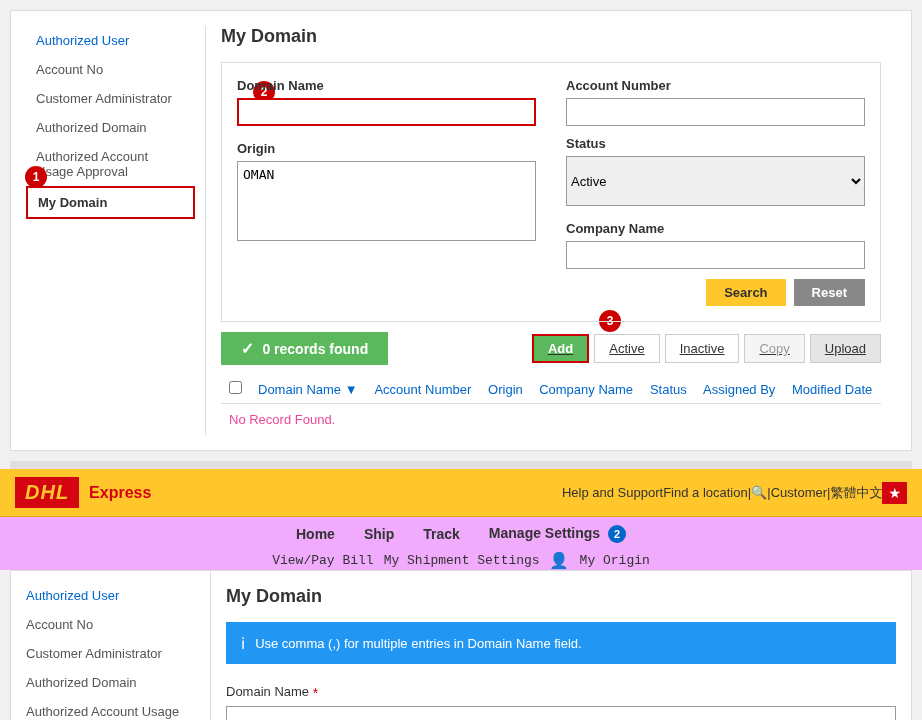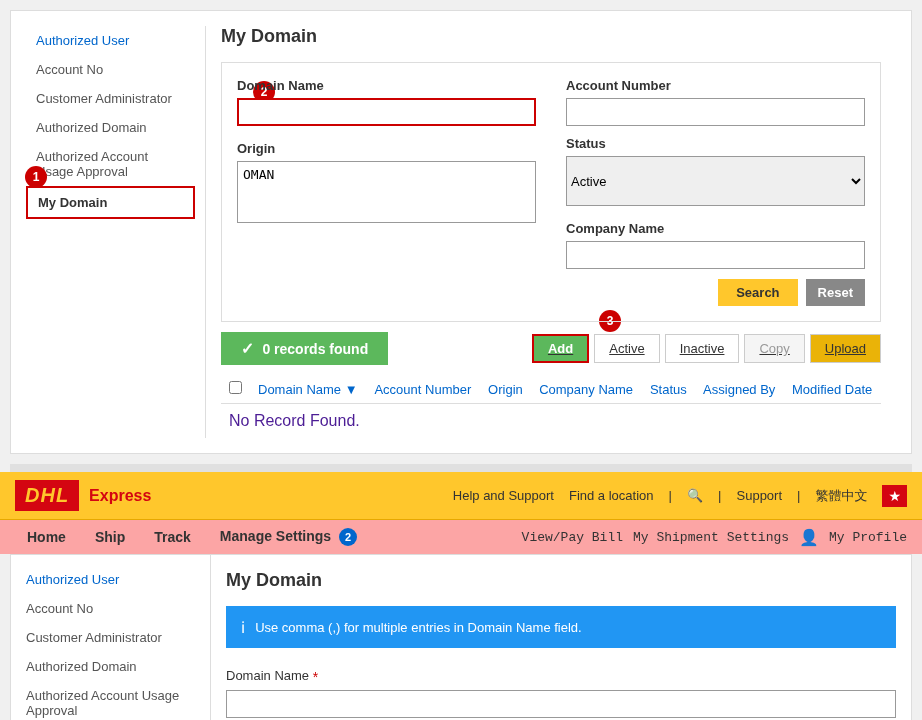--- a/index.html
+++ b/index.html
@@ -80,21 +80,21 @@
     }
     .form-col input[type="text"] {
       width: 100%;
       padding: 5px;
       border: 1px solid #999;
       font-size: 13px;
       height: 28px;
     }
     .origin-textarea {
       width: 100%;
-      height: 62px;
+      height: 80px;
       border: 1px solid #999;
       padding: 5px;
       font-size: 13px;
       resize: none;
     }
     .status-select {
       width: 100%;
       height: 50px;
       border: 1px solid #999;
       font-size: 13px;
@@ -112,21 +112,21 @@
       border: none;
       padding: 6px 18px;
       font-size: 13px;
       font-weight: bold;
       cursor: pointer;
       color: #333;
     }
     .btn-reset {
       background: #888;
       border: none;
-      padding: 6px 12px;
+      padding: 6px 18px;
       font-size: 13px;
       font-weight: bold;
       cursor: pointer;
       color: #fff;
       text-align: right;
     }
 
     
     .records-bar {
       display: flex;
@@ -178,43 +178,43 @@
     }
     .btn-copy {
       background: #f5f5f5;
       color: #999;
       border: 1px solid #ccc;
       padding: 5px 14px;
       font-size: 13px;
       cursor: not-allowed;
     }
     .btn-upload {
-      background: #eab308;
+      background: #e5e5e5;
       color: #333;
       border: 1px solid #ccc;
       padding: 5px 14px;
       font-size: 13px;
       cursor: pointer;
     }
 
     
     .domain-table { width: 100%; border-collapse: collapse; margin-top: 5px; }
     .domain-table th {
       text-align: left;
       padding: 6px 8px;
       font-size: 13px;
       font-weight: normal;
       border-bottom: 1px solid #ddd;
       color: #0066cc;
       cursor: pointer;
     }
     .domain-table .no-record {
-      font-size: 16px;
+      font-size: 13px;
       padding: 8px;
-      color: #4c1d95;
+      color: #ec4899;
     }
     .domain-table .checkbox-col { width: 20px; }
 
     
     .step-badge {
       display: inline-flex;
       align-items: center;
       justify-content: center;
       width: 22px;
       height: 22px;
@@ -255,41 +255,41 @@
       font-style: italic;
     }
     .dhl-express-text {
       color: #d40511;
       font-weight: bold;
       font-size: 16px;
     }
     .dhl-header-right {
       display: flex;
       align-items: center;
-      gap: 15px;
       font-size: 13px;
       color: #333;
     }
     .dhl-header-right a { color: #333; text-decoration: none; }
     .dhl-header-right .divider { color: #333; }
     .star-icon {
       background: #d40511;
       color: #fff;
       padding: 3px 6px;
       font-size: 14px;
     }
 
     
     .dhl-nav {
-      background: #fca5a5;
+      background: #f0abfc;
       border-top: 1px solid #e6a800;
       display: flex;
       align-items: center;
       justify-content: space-between;
       padding: 0 15px;
+      flex-direction: column;
     }
     .dhl-nav-left { display: flex; gap: 5px; }
     .dhl-nav-item {
       padding: 8px 12px;
       font-size: 14px;
       font-weight: bold;
       color: #333;
       cursor: pointer;
       background: none;
       border: none;
@@ -507,42 +507,42 @@
   <div class="dhl-logo">
     <div class="dhl-logo-box">DHL</div>
     <span class="dhl-express-text">Express</span>
   </div>
   <div class="dhl-header-right">
     <a href="#">Help and Support</a>
     <a href="#">Find a location</a>
     <span class="divider">|</span>
     <span>🔍</span>
     <span class="divider">|</span>
-    <a href="#">Support</a>
+    <a href="#">Customer</a>
     <span>|</span>
     <a href="#">繁體中文</a>
     <span class="star-icon">★</span>
   </div>
 </div>
 
 <div class="dhl-nav">
   <div class="dhl-nav-left">
     <button class="dhl-nav-item">Home</button>
     <button class="dhl-nav-item">Ship</button>
     <button class="dhl-nav-item">Track</button>
     <button class="dhl-nav-item">
       <span>Manage Settings</span>
       <span class="badge-2">2</span>
     </button>
   </div>
   <div class="dhl-nav-right">
     <a href="#">View/Pay Bill</a>
     <a href="#">My Shipment Settings</a>
     <span class="profile-icon">👤</span>
-    <a href="#">My Profile</a>
+    <a href="#">My Origin</a>
   </div>
 </div>
 
 <div class="bottom-panel">
   <div class="bottom-layout">
 
     <div class="sidebar-bottom">
       <button class="nav-item link-style">Authorized User</button>
       <button class="nav-item">Account No</button>
       <button class="nav-item">Customer Administrator</button>

